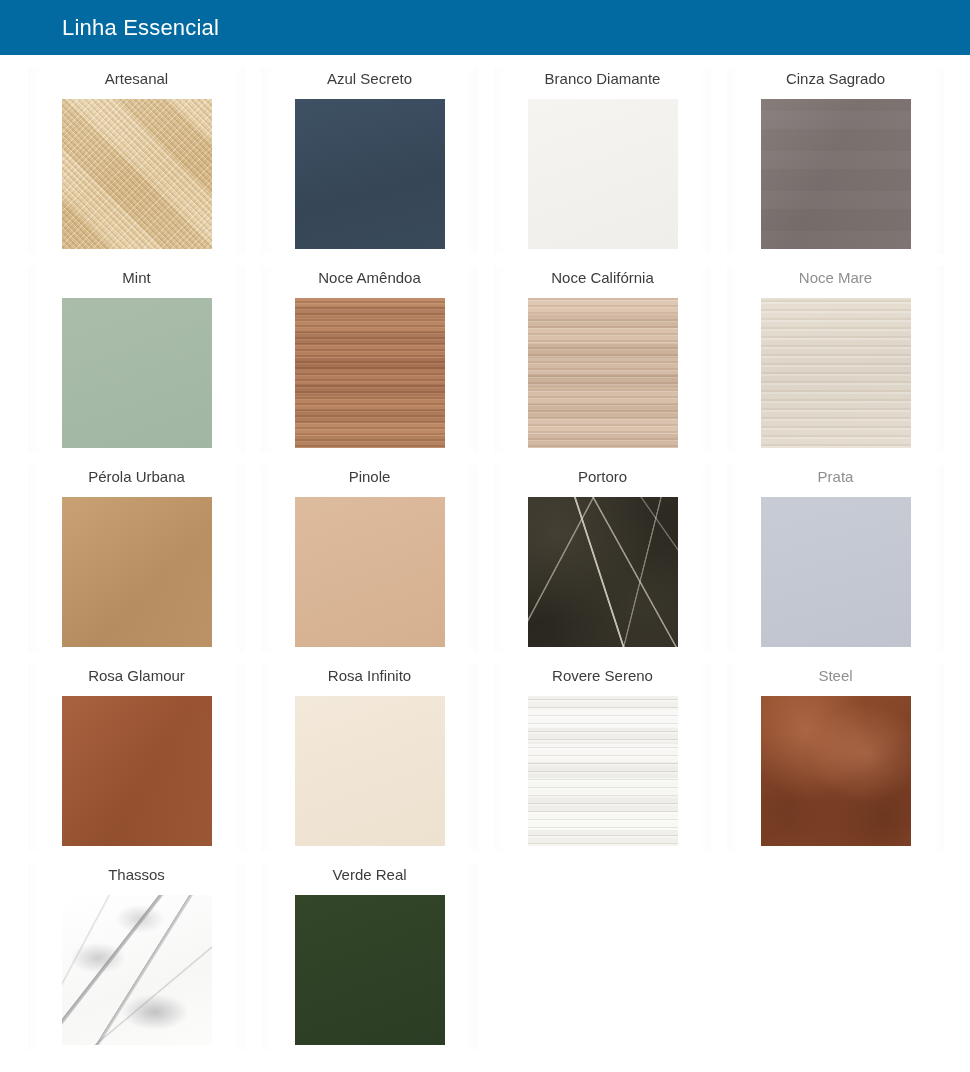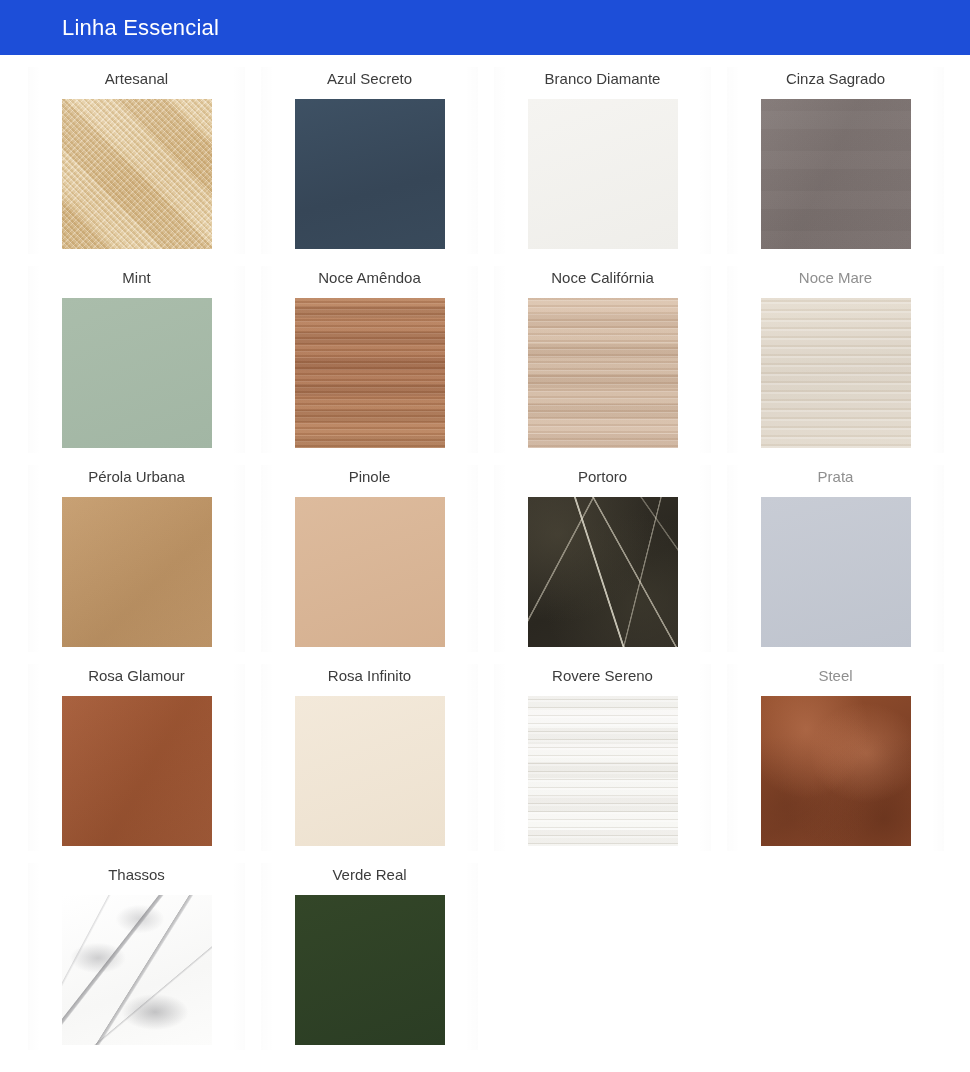--- a/index.html
+++ b/index.html
@@ -10,21 +10,21 @@
     height: 1072px;
     background: #ffffff;
     font-family: "Liberation Sans", "DejaVu Sans", sans-serif;
     overflow: hidden;
   }
 
   
   .app-header {
     width: 970px;
     height: 55px;
-    background: #1d4ed8;
+    background: #0369a1;
     display: flex;
     align-items: center;
     padding-left: 62px;
   }
   .app-header .title {
     color: #ffffff;
     font-size: 22px;
     font-weight: 400;
     letter-spacing: 0.2px;
     line-height: 1;

